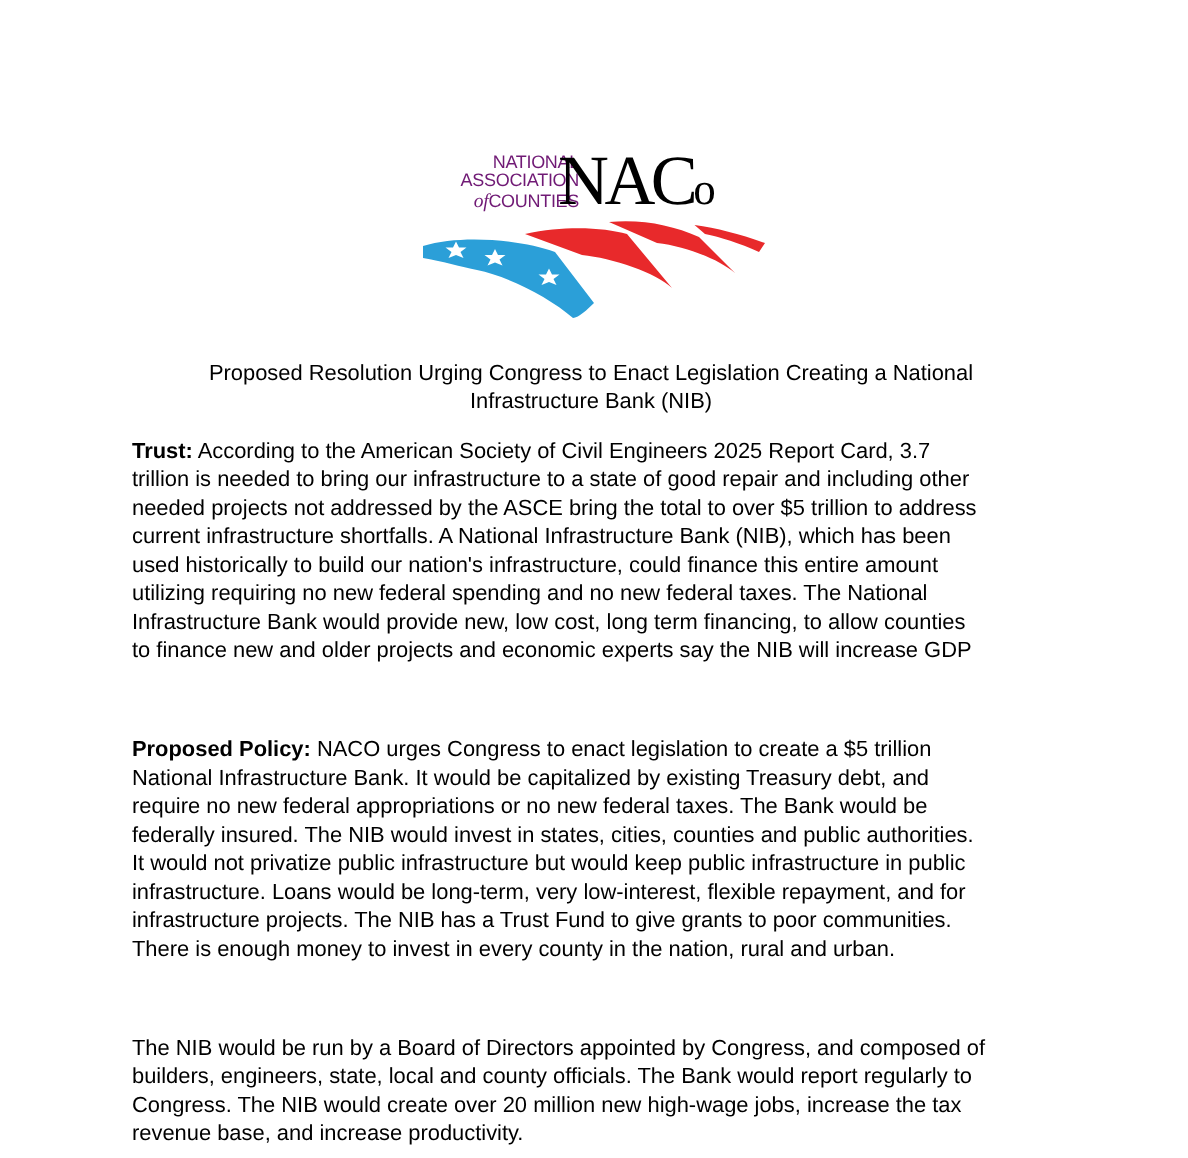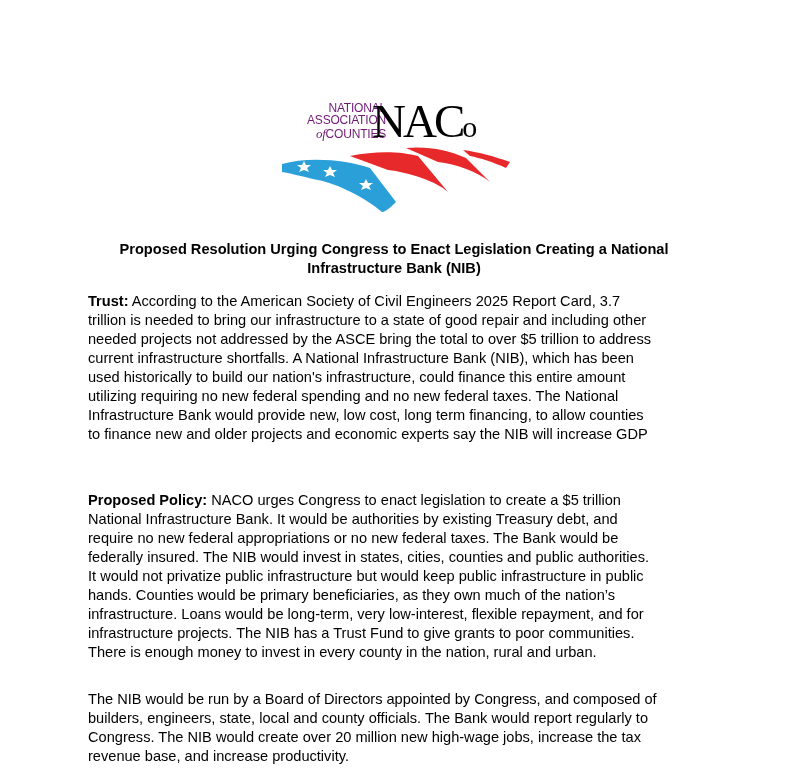--- a/index.html
+++ b/index.html
@@ -58,21 +58,21 @@
       top: 46px;
       width: 240px;
       height: 70px;
     }
     .title {
       position: absolute;
       left: 60px;
       top: 240px;
       width: 668px;
       text-align: center;
-      font-weight: bold;
+      font-weight: normal;
       font-size: 14.6px;
       line-height: 19px;
     }
     .para {
       position: absolute;
       left: 88px;
       width: 630px;
       font-size: 14.6px;
       line-height: 19px;
       margin: 0;
@@ -115,25 +115,24 @@
   <span class="line">needed projects not addressed by the ASCE bring the total to over $5 trillion to address</span>
   <span class="line">current infrastructure shortfalls. A National Infrastructure Bank (NIB), which has been</span>
   <span class="line">used historically to build our nation's infrastructure, could finance this entire amount</span>
   <span class="line">utilizing requiring no new federal spending and no new federal taxes. The National</span>
   <span class="line">Infrastructure Bank would provide new, low cost, long term financing, to allow counties</span>
   <span class="line">to finance new and older projects and economic experts say the NIB will increase GDP</span>
 </div>
 
 <div class="para" id="p2">
   <span class="line"><b>Proposed Policy:</b><span> NACO urges Congress to enact legislation to create a $5 trillion</span></span>
-  <span class="line">National Infrastructure Bank. It would be authorities by existing Treasury debt, and</span>
+  <span class="line">National Infrastructure Bank. It would be capitalized by existing Treasury debt, and</span>
   <span class="line">require no new federal appropriations or no new federal taxes. The Bank would be</span>
   <span class="line">federally insured. The NIB would invest in states, cities, counties and public authorities.</span>
   <span class="line">It would not privatize public infrastructure but would keep public infrastructure in public</span>
-  <span class="line">hands. Counties would be primary beneficiaries, as they own much of the nation’s</span>
   <span class="line">infrastructure. Loans would be long-term, very low-interest, flexible repayment, and for</span>
   <span class="line">infrastructure projects. The NIB has a Trust Fund to give grants to poor communities.</span>
   <span class="line">There is enough money to invest in every county in the nation, rural and urban.</span>
 </div>
 
 <div class="para" id="p3">
   <span class="line">The NIB would be run by a Board of Directors appointed by Congress, and composed of</span>
   <span class="line">builders, engineers, state, local and county officials. The Bank would report regularly to</span>
   <span class="line">Congress. The NIB would create over 20 million new high-wage jobs, increase the tax</span>
   <span class="line">revenue base, and increase productivity.</span>

